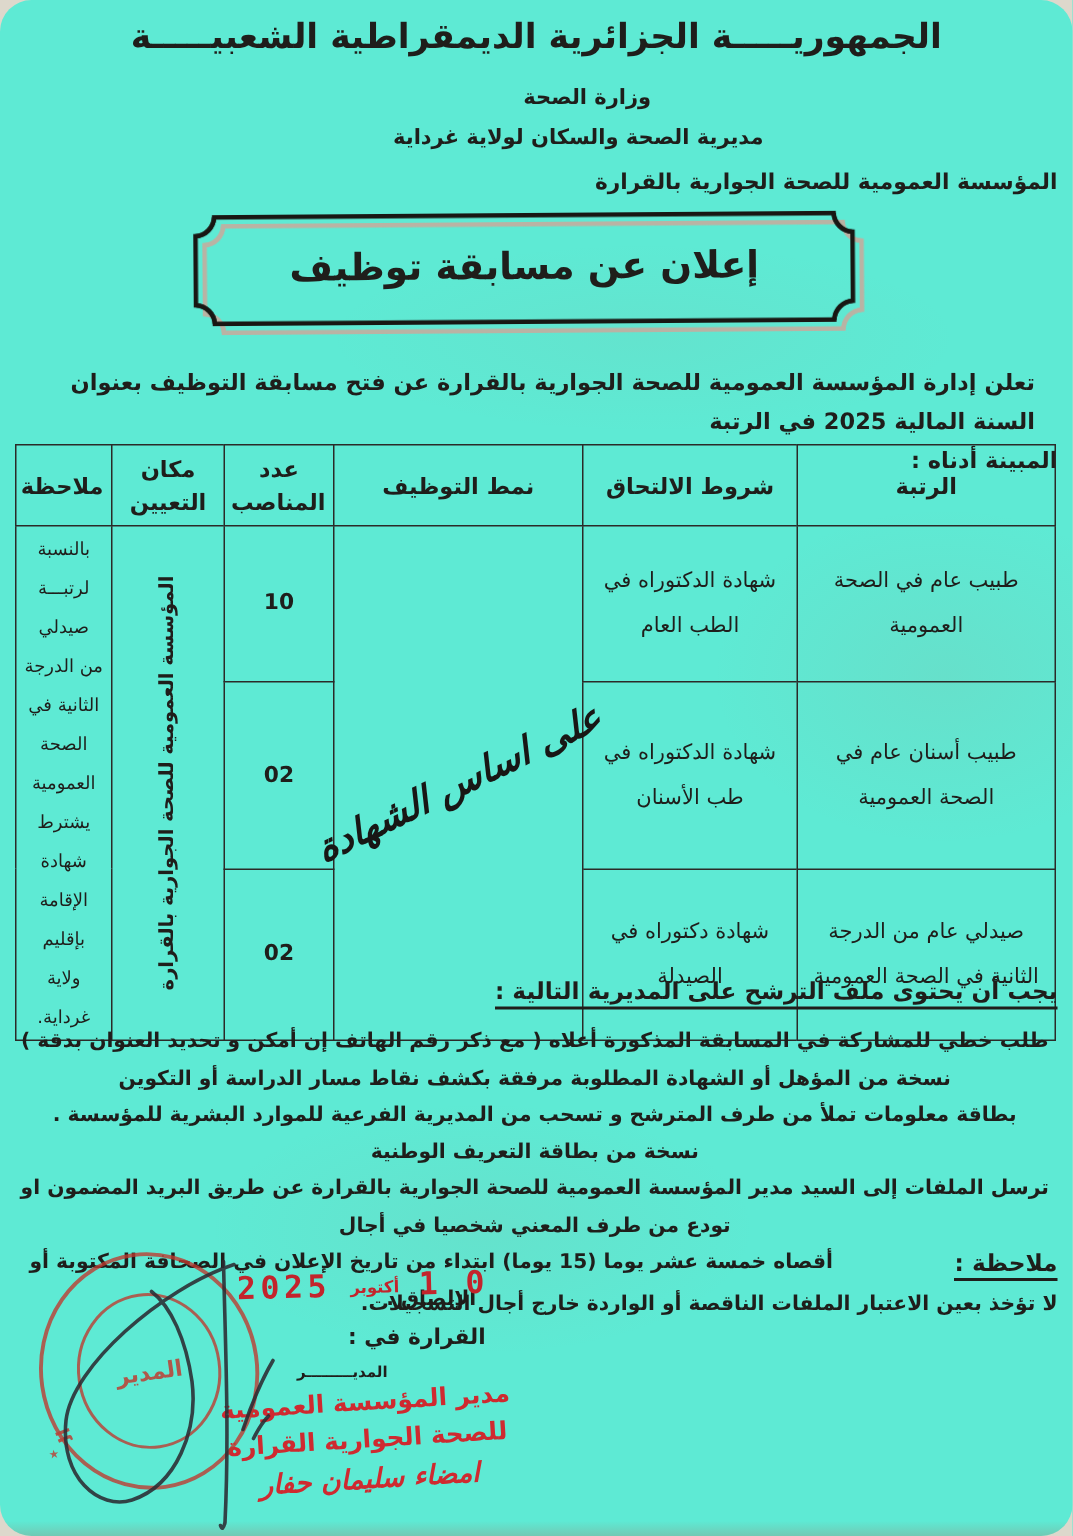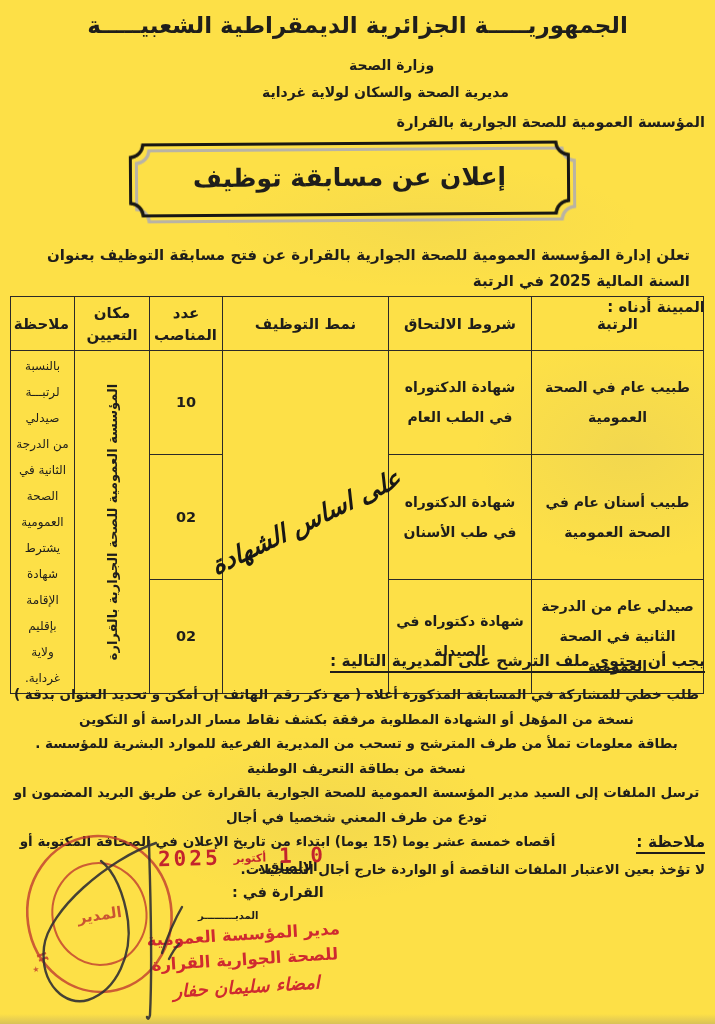--- a/index.html
+++ b/index.html
@@ -1,17 +1,17 @@
 <!DOCTYPE html>
 <html lang="ar" dir="rtl"><head>
 <meta charset="utf-8">
 <style>
   html,body{margin:0;padding:0;}
   body{width:715px;height:1024px;background:#ddd8cc;font-family:"DejaVu Sans",sans-serif;}
-  .page{position:relative;width:715px;height:1024px;background:#fde047;overflow:hidden;color:#1f1e1b;direction:rtl;}
+  .page{position:relative;width:715px;height:1024px;background:#5eead4;overflow:hidden;color:#1f1e1b;direction:rtl;border-radius:21px;}
   .page::before{content:"";position:absolute;inset:0;pointer-events:none;z-index:0;
     background:
       radial-gradient(220px 160px at 88% 44%, rgba(160,152,135,.12), transparent 70%),
       radial-gradient(260px 120px at 45% 80%, rgba(160,152,135,.10), transparent 70%),
       radial-gradient(300px 90px at 60% 22%, rgba(160,152,135,.08), transparent 70%),
       linear-gradient(to top, rgba(148,140,120,.35), rgba(148,140,120,0) 10px);}
   
   .hdr-republic{position:absolute;top:12px;left:0;right:0;text-align:center;font-size:23px;font-weight:bold;letter-spacing:.5px;}
   .hdr-ministry{position:absolute;top:57px;left:0;right:0;text-align:center;font-size:14px;font-weight:bold;transform:translateX(34px);}
   .hdr-directorate{position:absolute;top:84px;left:0;right:0;text-align:center;font-size:14px;font-weight:bold;transform:translateX(28px);}
@@ -20,21 +20,21 @@
   .plaque{position:absolute;left:127px;top:140px;width:445px;height:78px;transform:rotate(-.4deg);}
   .plaque svg{position:absolute;inset:0;filter:drop-shadow(6px 6px 0 #b9b3a4);}
   .plaque-title{position:absolute;inset:0;display:flex;align-items:center;justify-content:center;font-size:25px;font-weight:bold;padding-bottom:4px;}
   
   .intro{position:absolute;top:242px;right:10px;left:12px;font-size:15px;font-weight:bold;line-height:26px;text-align:right;}
   .intro .l1{padding-right:15px;}
   
   table.jobs{position:absolute;top:296px;right:11px;width:693px;border-collapse:collapse;table-layout:fixed;direction:rtl;}
   table.jobs th,table.jobs td{border:1.6px solid #2b2a28;text-align:center;vertical-align:middle;padding:2px 5px;background:transparent;}
   table.jobs th{font-size:15px;font-weight:bold;line-height:22px;}
-  td.c-rank,td.c-cond{font-size:14px;font-weight:bold;line-height:30px;}
+  td.c-rank,td.c-cond{font-size:14px;font-weight:normal;line-height:30px;}
   td.c-count{font-size:14.5px;font-weight:bold;font-family:"DejaVu Sans",sans-serif;}
   td.c-mode{position:relative;overflow:visible;}
   .mode-rot{position:absolute;left:50%;top:50%;width:260px;transform:translate(-50%,-50%) rotate(-26deg) skewX(-6deg);
     font-size:25px;font-weight:bold;font-style:italic;text-align:center;white-space:nowrap;color:#181715;}
   td.c-loc{position:relative;overflow:visible;}
   .loc-rot{position:absolute;left:50%;top:50%;width:330px;transform:translate(-50%,-50%) rotate(-90deg);
     font-size:13px;font-weight:bold;text-align:center;white-space:nowrap;}
   td.c-note{font-size:12px;font-weight:normal;line-height:26px;padding:2px 3px;}
   
   .docs-heading{position:absolute;top:652px;right:10px;font-size:15.5px;font-weight:bold;border-bottom:2px solid #1f1e1b;padding-bottom:1px;}

